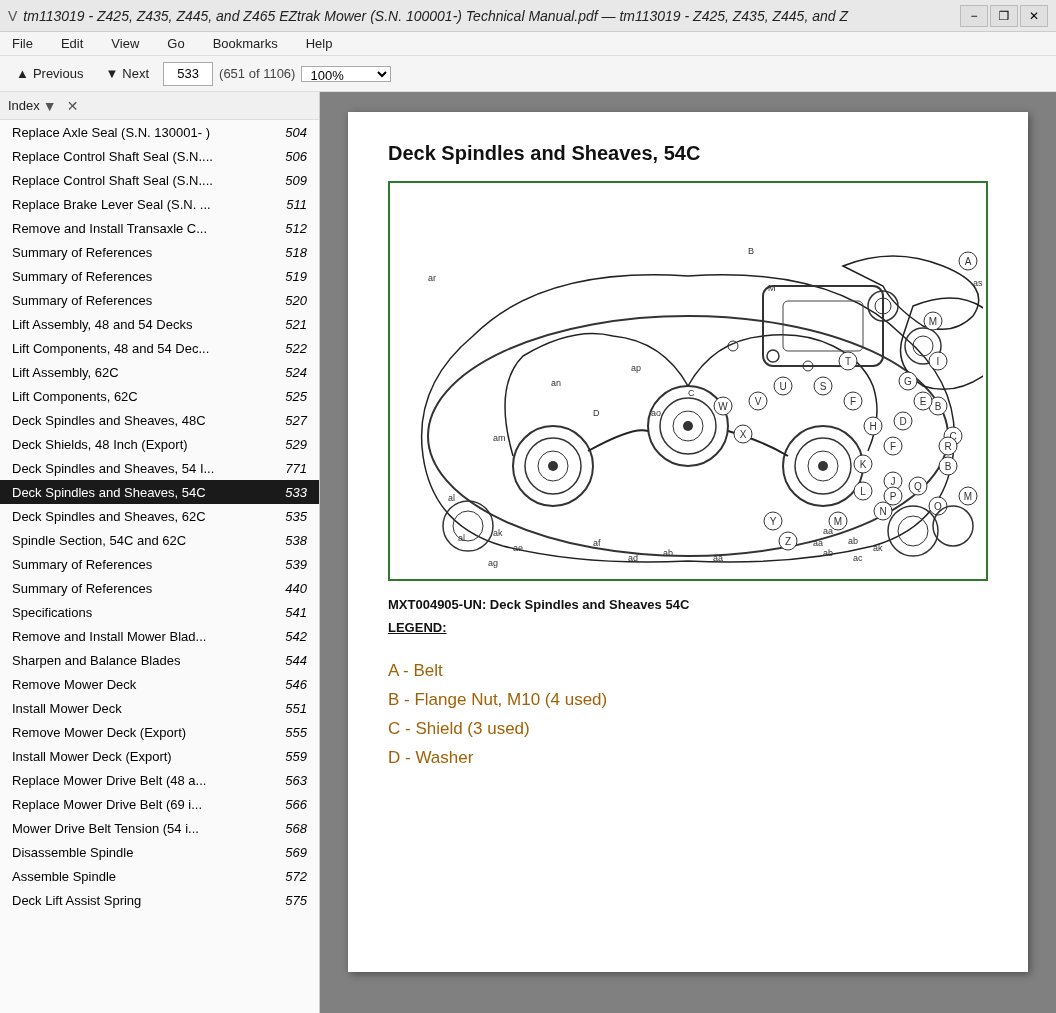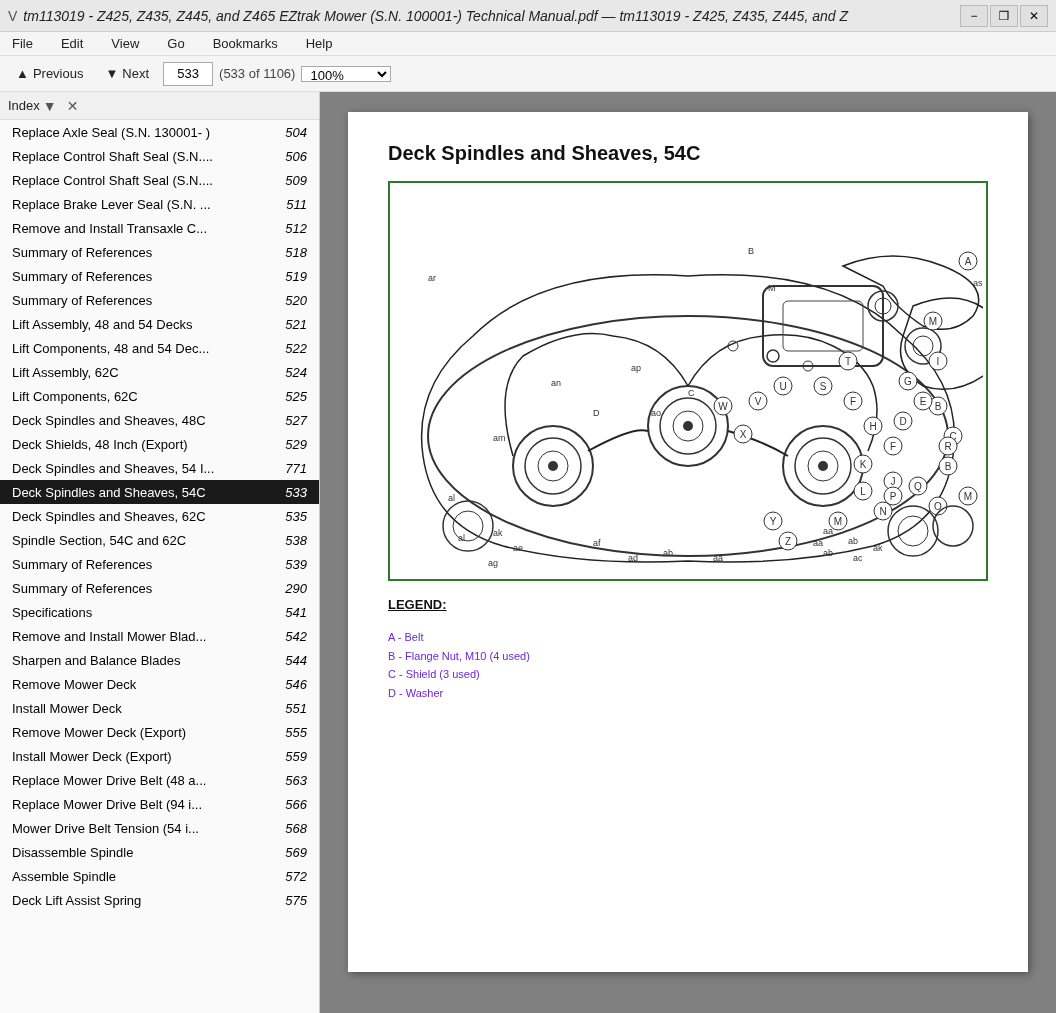--- a/index.html
+++ b/index.html
@@ -241,26 +241,26 @@
     .caption {
       font-size: 13px;
       font-weight: bold;
       margin-bottom: 8px;
       color: #111;
     }
     .legend-title {
       font-size: 13px;
       font-weight: bold;
       text-decoration: underline;
-      margin-bottom: 16px;
+      margin-bottom: 22px;
       color: #111;
     }
     .legend-item {
-      font-size: 11px;
-      color: #6d28d9;
+      font-size: 17px;
+      color: #a16207;
       line-height: 1.7;
     }
   </style>
 </head>
 <body>
 
 <div class="title-bar">
   <span class="title-bar-icon">V</span>
   <span class="title-bar-text">tm113019 - Z425, Z435, Z445, and Z465 EZtrak Mower (S.N. 100001-) Technical Manual.pdf — tm113019 - Z425, Z435, Z445, and Z</span>
   <div class="title-bar-buttons">
@@ -282,21 +282,21 @@
 <div class="toolbar">
   <button class="nav-btn">
     <span>▲</span>
     <span>Previous</span>
   </button>
   <button class="nav-btn">
     <span>▼</span>
     <span>Next</span>
   </button>
   <input type="text" class="page-input" value="533" style="">
-  <span class="page-count">(533 of 1106)</span>
+  <span class="page-count">(651 of 1106)</span>
   <select class="zoom-select">
   <option>50%</option><option>75%</option><option selected="">100%</option><option>125%</option><option>150%</option><option>200%</option></select>
 </div>
 
 <div class="main-layout">
 
   <div class="sidebar">
     <div class="sidebar-header">
       <span class="sidebar-title">Index</span>
       <div class="sidebar-header-btns">
@@ -376,21 +376,21 @@
         <div class="sidebar-item">
           <span class="item-label">Spindle Section, 54C and 62C</span>
           <span class="item-page">538</span>
         </div>
         <div class="sidebar-item">
           <span class="item-label">Summary of References</span>
           <span class="item-page">539</span>
         </div>
         <div class="sidebar-item">
           <span class="item-label">Summary of References</span>
-          <span class="item-page">290</span>
+          <span class="item-page">440</span>
         </div>
         <div class="sidebar-item">
           <span class="item-label">Specifications</span>
           <span class="item-page">541</span>
         </div>
         <div class="sidebar-item">
           <span class="item-label">Remove and Install Mower Blad...</span>
           <span class="item-page">542</span>
         </div>
         <div class="sidebar-item">
@@ -411,21 +411,21 @@
         </div>
         <div class="sidebar-item">
           <span class="item-label">Install Mower Deck (Export)</span>
           <span class="item-page">559</span>
         </div>
         <div class="sidebar-item">
           <span class="item-label">Replace Mower Drive Belt (48 a...</span>
           <span class="item-page">563</span>
         </div>
         <div class="sidebar-item">
-          <span class="item-label">Replace Mower Drive Belt (94 i...</span>
+          <span class="item-label">Replace Mower Drive Belt (69 i...</span>
           <span class="item-page">566</span>
         </div>
         <div class="sidebar-item">
           <span class="item-label">Mower Drive Belt Tension (54 i...</span>
           <span class="item-page">568</span>
         </div>
         <div class="sidebar-item">
           <span class="item-label">Disassemble Spindle</span>
           <span class="item-page">569</span>
         </div>
@@ -604,20 +604,21 @@
           <circle cx="520" cy="345" r="25" fill="none" stroke="#333" stroke-width="1.5"></circle>
           <circle cx="520" cy="345" r="15" fill="none" stroke="#333" stroke-width="1"></circle>
           <circle cx="75" cy="340" r="25" fill="none" stroke="#333" stroke-width="1.5"></circle>
           <circle cx="75" cy="340" r="15" fill="none" stroke="#333" stroke-width="1"></circle>
           <circle cx="560" cy="340" r="20" fill="none" stroke="#333" stroke-width="1.5"></circle>
 
           <path d="M 620 295 L 615 285 L 618 287 L 618 278 L 620 278 L 620 287 L 623 285 Z" fill="#333" stroke="#333" stroke-width="0.5"></path>
         </svg>
       </div>
 
+      <div class="caption">MXT004905-UN: Deck Spindles and Sheaves 54C</div>
 
       <div class="legend-title">LEGEND:</div>
       <div id="legend-list">
           <div class="legend-item">A - Belt</div>
           <div class="legend-item">B - Flange Nut, M10 (4 used)</div>
           <div class="legend-item">C - Shield (3 used)</div>
           <div class="legend-item">D - Washer</div>
         </div>
     </div>
   </div>

